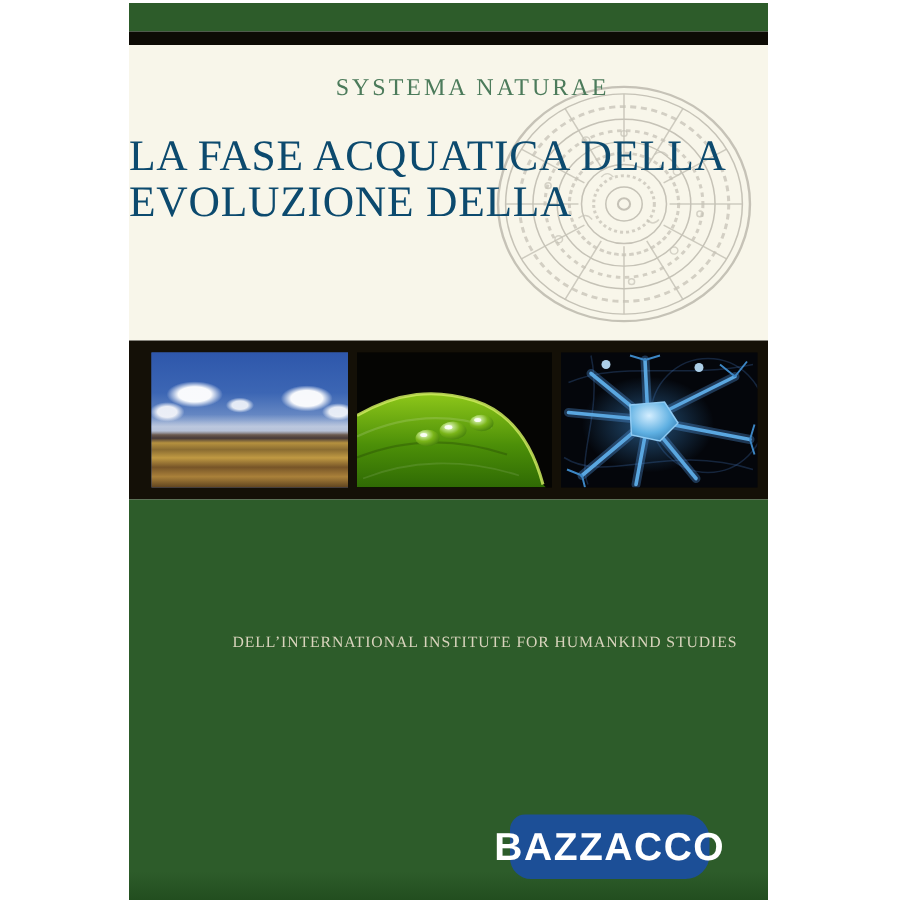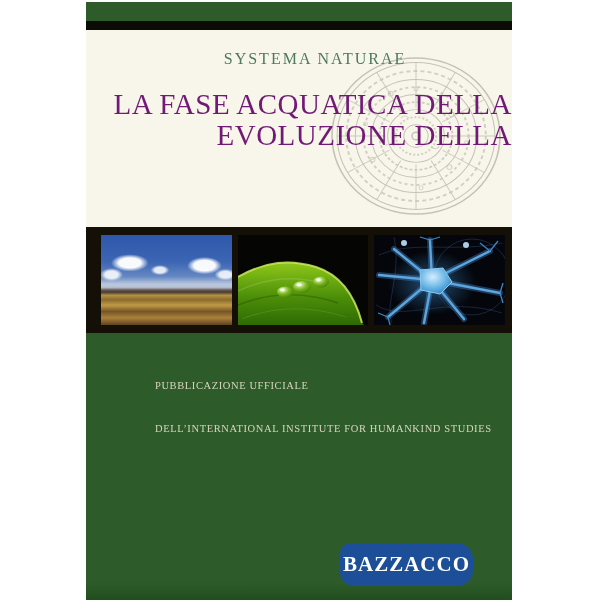--- a/index.html
+++ b/index.html
@@ -4,22 +4,22 @@
 <style>
   html,body{margin:0;padding:0;width:600px;height:600px;background:#ffffff;overflow:hidden;
     font-family:"Liberation Serif", serif;}
   .cover{position:absolute;left:86px;top:2px;width:426px;height:598px;}
   .bar-green{position:absolute;left:0;top:0;width:426px;height:19px;background:#2d5c2a;}
   .bar-black{position:absolute;left:0;top:19px;width:426px;height:9px;background:#0d0b05;}
   .cream{position:absolute;left:0;top:28px;width:426px;height:197px;background:#f8f6ea;overflow:hidden;}
   .series-title{position:absolute;left:0;top:20px;width:100%;text-align:center;
     font-size:16px;letter-spacing:2px;color:#4c7b5b;font-weight:400;padding-left:16px;}
   .disc{position:absolute;left:244px;top:26px;width:172px;height:160px;opacity:.8;}
-  .main-title{position:absolute;left:0;top:59px;width:100%;text-align:right;
-    font-size:29px;line-height:31px;color:#701a75;letter-spacing:.5px;font-weight:400;}
+  .main-title{position:absolute;left:0;top:59px;width:100%;text-align:left;
+    font-size:29px;line-height:31px;color:#0c4a6e;letter-spacing:.5px;font-weight:400;}
   .volume{position:absolute;left:0;top:162px;width:100%;text-align:center;
     font-size:14px;font-weight:bold;color:#27251f;}
   .band{position:absolute;left:0;top:225px;width:426px;height:106px;background:#141007;}
   .photo{position:absolute;top:8px;height:90px;overflow:hidden;}
   .photo-1{left:15px;width:131px;
     background-color:#3a5fae;
     background-image:
       radial-gradient(ellipse 26px 12px at 22% 31%, rgba(255,255,255,.97) 42%, rgba(255,255,255,0) 72%),
       radial-gradient(ellipse 16px 9px at 8% 44%, rgba(250,250,252,.9) 40%, rgba(255,255,255,0) 72%),
       radial-gradient(ellipse 13px 7px at 45% 39%, rgba(255,255,255,.85) 40%, rgba(255,255,255,0) 72%),
@@ -36,22 +36,22 @@
   .pub-1{top:47px;}
   .pub-2{top:78px;margin-top:12px;}
   .author{position:absolute;left:69px;top:97px;color:#e3dfca;font-size:15px;}
   .publisher-logo{position:absolute;left:180px;top:205px;width:74px;height:34px;color:#cfd8c2;}
   .logo-icon{position:absolute;left:0;top:2px;}
   .logo-text{position:absolute;left:22px;top:3px;font-family:"Liberation Sans",sans-serif;
     font-size:11px;line-height:12px;color:#cfd8c2;}
   .logo-text .l2{margin-left:7px;}
   .badge{position:absolute;left:254px;top:210px;width:133px;height:43px;background:#1c4f97;
     border-radius:10px 16px 16px 14px;display:flex;align-items:center;justify-content:center;}
-  .badge span{color:#ffffff;font-family:Liberation Serif, serif;font-weight:bold;
-    font-size:21px;letter-spacing:1px;}
+  .badge span{color:#ffffff;font-family:Liberation Sans, sans-serif;font-weight:bold;
+    font-size:26px;letter-spacing:1px;}
 </style>
 </head>
 <body>
 
 <div class="cover">
   <div class="bar-green"></div>
   <div class="bar-black"></div>
 
   <div class="cream">
     <svg class="disc" viewBox="0 0 170 170" preserveAspectRatio="none">
@@ -186,21 +186,20 @@
             <path d="M116,16 L124,6 M116,16 L106,8"></path>
         </g>
         <path d="M46,35 L69,33 L78,47 L66,59 L47,55 Z" fill="url(#soma)" stroke="#8fcaf2" stroke-width="1"></path>
         <circle cx="30" cy="8" r="3" fill="#bfe4ff" opacity=".9"></circle>
         <circle cx="92" cy="10" r="3" fill="#bfe4ff" opacity=".9"></circle>
       </svg>
     </div>
   </div>
 
   <div class="green-main">
-    <div class="pub-line pub-1">PUBBLICAZIONE UFFICIALE</div>
     <div class="pub-line pub-2">DELL’INTERNATIONAL INSTITUTE FOR HUMANKIND STUDIES</div>
 
 
     <div class="badge">
       <span>BAZZACCO</span>
     </div>
   </div>
 </div>
 
 </body></html>

